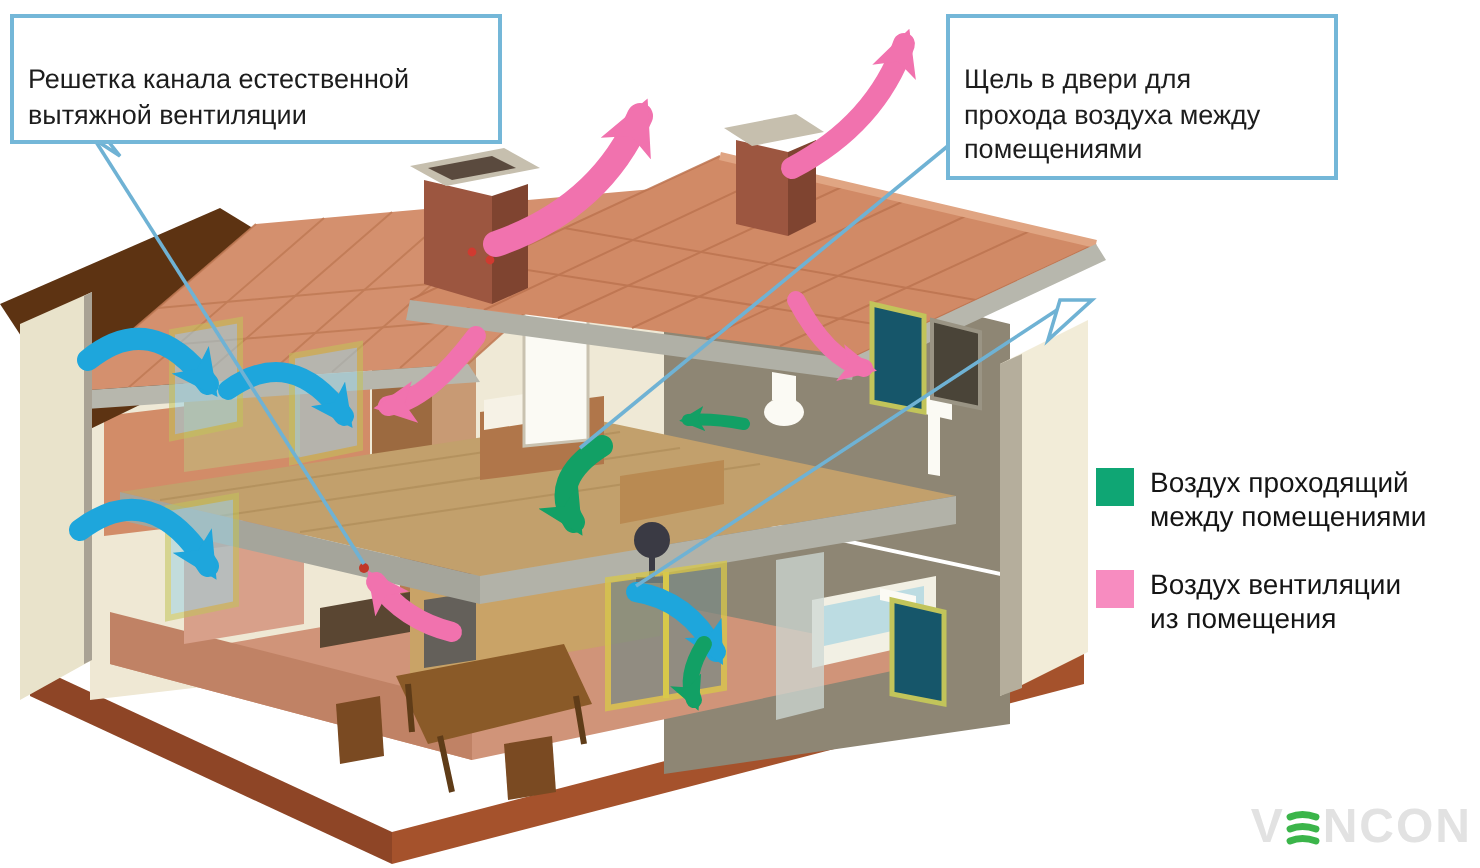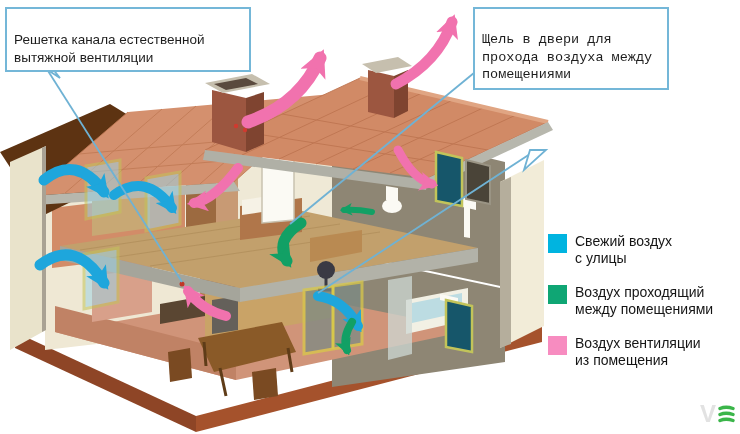--- a/index.html
+++ b/index.html
@@ -7,21 +7,21 @@
     position:relative;width:740px;height:434px;background:#ffffff;overflow:hidden;
     font-family:"Liberation Sans","DejaVu Sans",sans-serif;
   }
   .house-svg{position:absolute;left:0;top:0;}
   .callout{
     position:absolute;background:#fff;border:2px solid #74b7d8;
     padding:4px 7px;font-size:13.5px;line-height:1.32;color:#1d1d1d;
     white-space:pre-line;z-index:5;
   }
   .callout.c1{left:5px;top:7px;width:228px;}
-  .callout.c2{left:473px;top:7px;width:178px;font-family:Liberation Mono, monospace;}
+  .callout.c2{left:473px;top:7px;width:178px;}
   .callout.c3{left:527px;top:92px;width:150px;}
   .legend{position:absolute;left:548px;top:233px;z-index:5;display:flex;flex-direction:column;gap:17px;}
   .legend-row{display:flex;align-items:flex-start;gap:8px;}
   .legend-swatch{width:19px;height:19px;flex:0 0 auto;margin-top:1px;}
   .legend-label{font-size:14px;line-height:1.22;color:#151515;white-space:pre-line;}
   .watermark{
     position:absolute;right:4px;bottom:6px;z-index:5;
     font-weight:bold;font-size:24px;letter-spacing:1px;color:#e2e2e2;
     display:flex;align-items:center;
   }
@@ -200,40 +200,36 @@
 вытяжной вентиляции</span>
   </div>
   <div class="callout c2">
     <span>Щель в двери для
 прохода воздуха между
 помещениями</span>
   </div>
 
   <div class="legend">
     <div class="legend-row">
-      <div class="legend-swatch" style="background: rgb(0, 180, 224);"></div>
-      <div class="legend-label">Свежий воздух
-с улицы</div>
-    </div>
-    <div class="legend-row">
       <div class="legend-swatch" style="background: rgb(15, 166, 116);"></div>
       <div class="legend-label">Воздух проходящий
  между помещениями</div>
     </div>
     <div class="legend-row">
       <div class="legend-swatch" style="background: rgb(247, 140, 192);"></div>
       <div class="legend-label">Воздух вентиляции
 из помещения</div>
     </div>
   </div>
 
   <div class="watermark">
     <span>V</span>
     <svg class="e-icon" width="17" height="19" viewBox="0 0 17 19">
       <g fill="none" stroke-width="3.4" stroke-linecap="round" stroke="#3bb54a">
         <path d="M2,3.5 Q8,1 15,3.5"></path>
         <path d="M2,9.5 Q8,7 15,9.5"></path>
         <path d="M2,15.5 Q8,13 15,15.5"></path>
       </g>
     </svg>
+    <span>NCON</span>
   </div>
 
 </div>
 
 </body></html>

